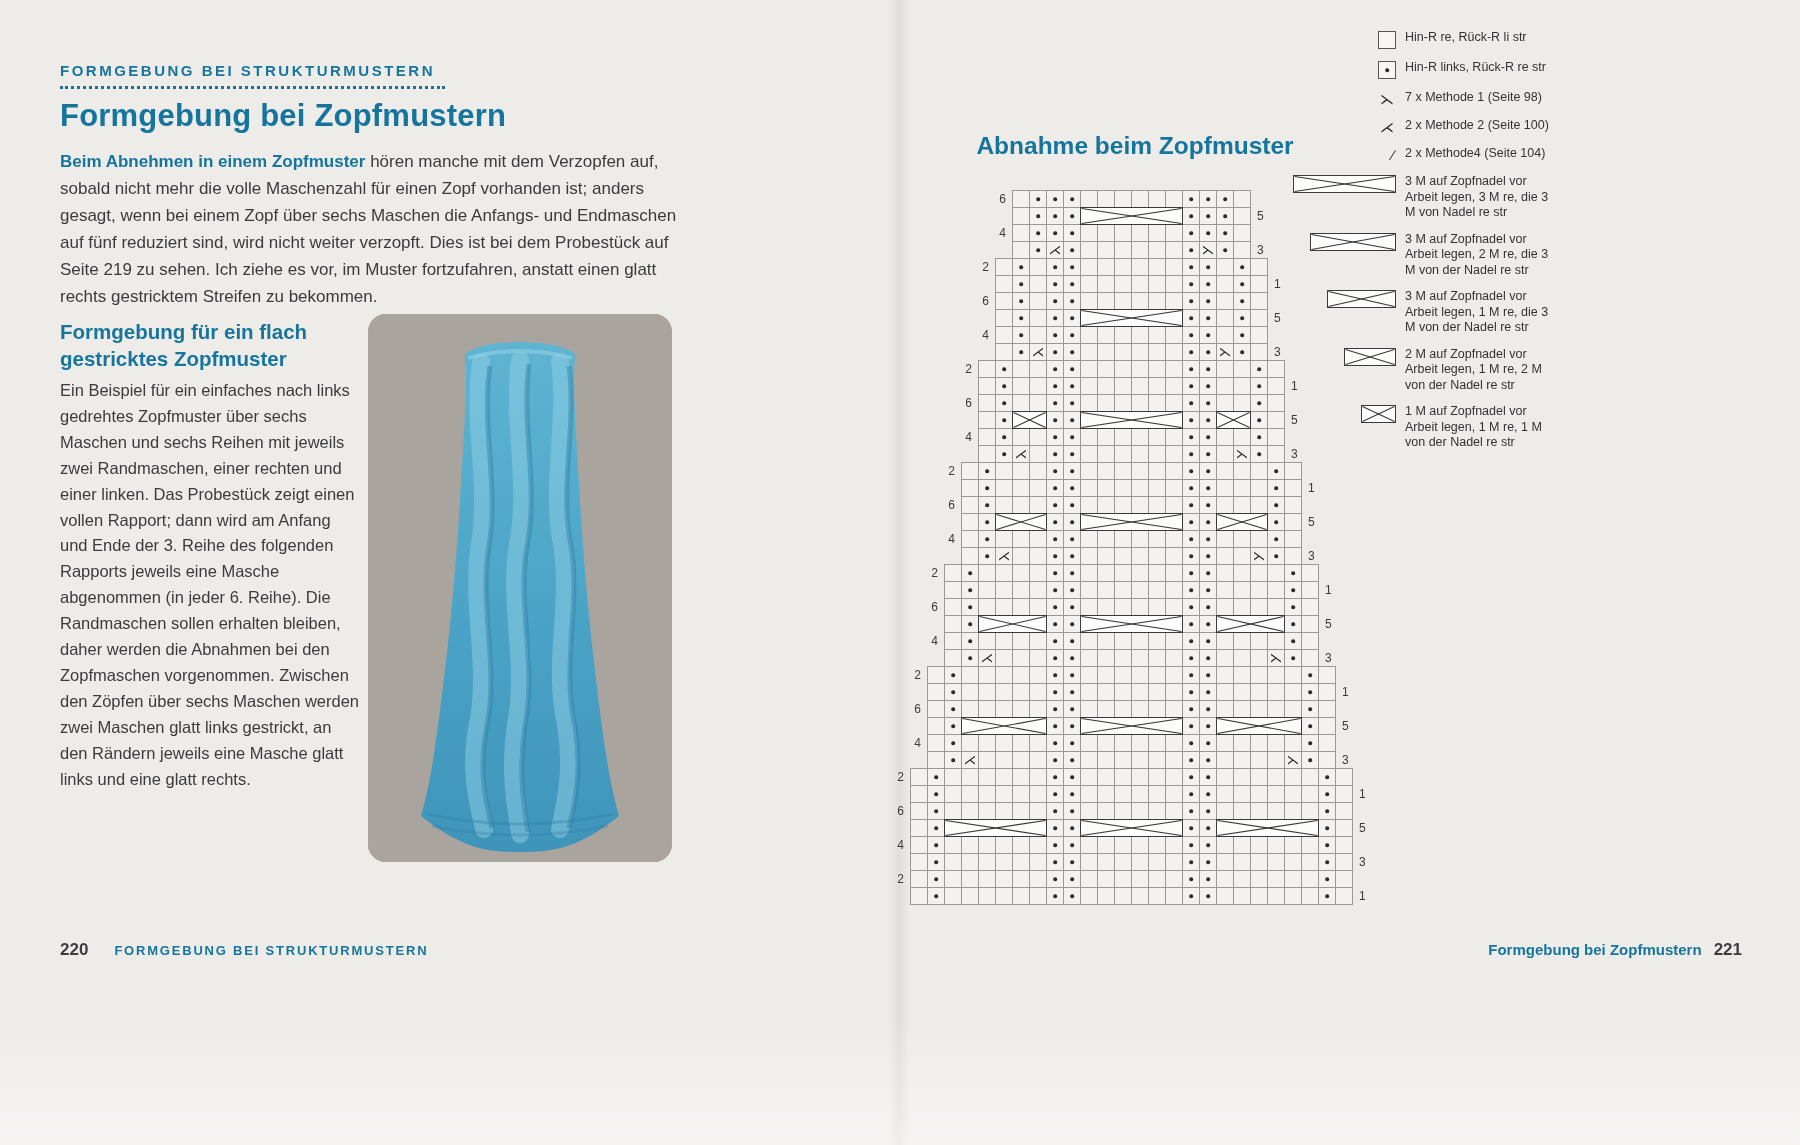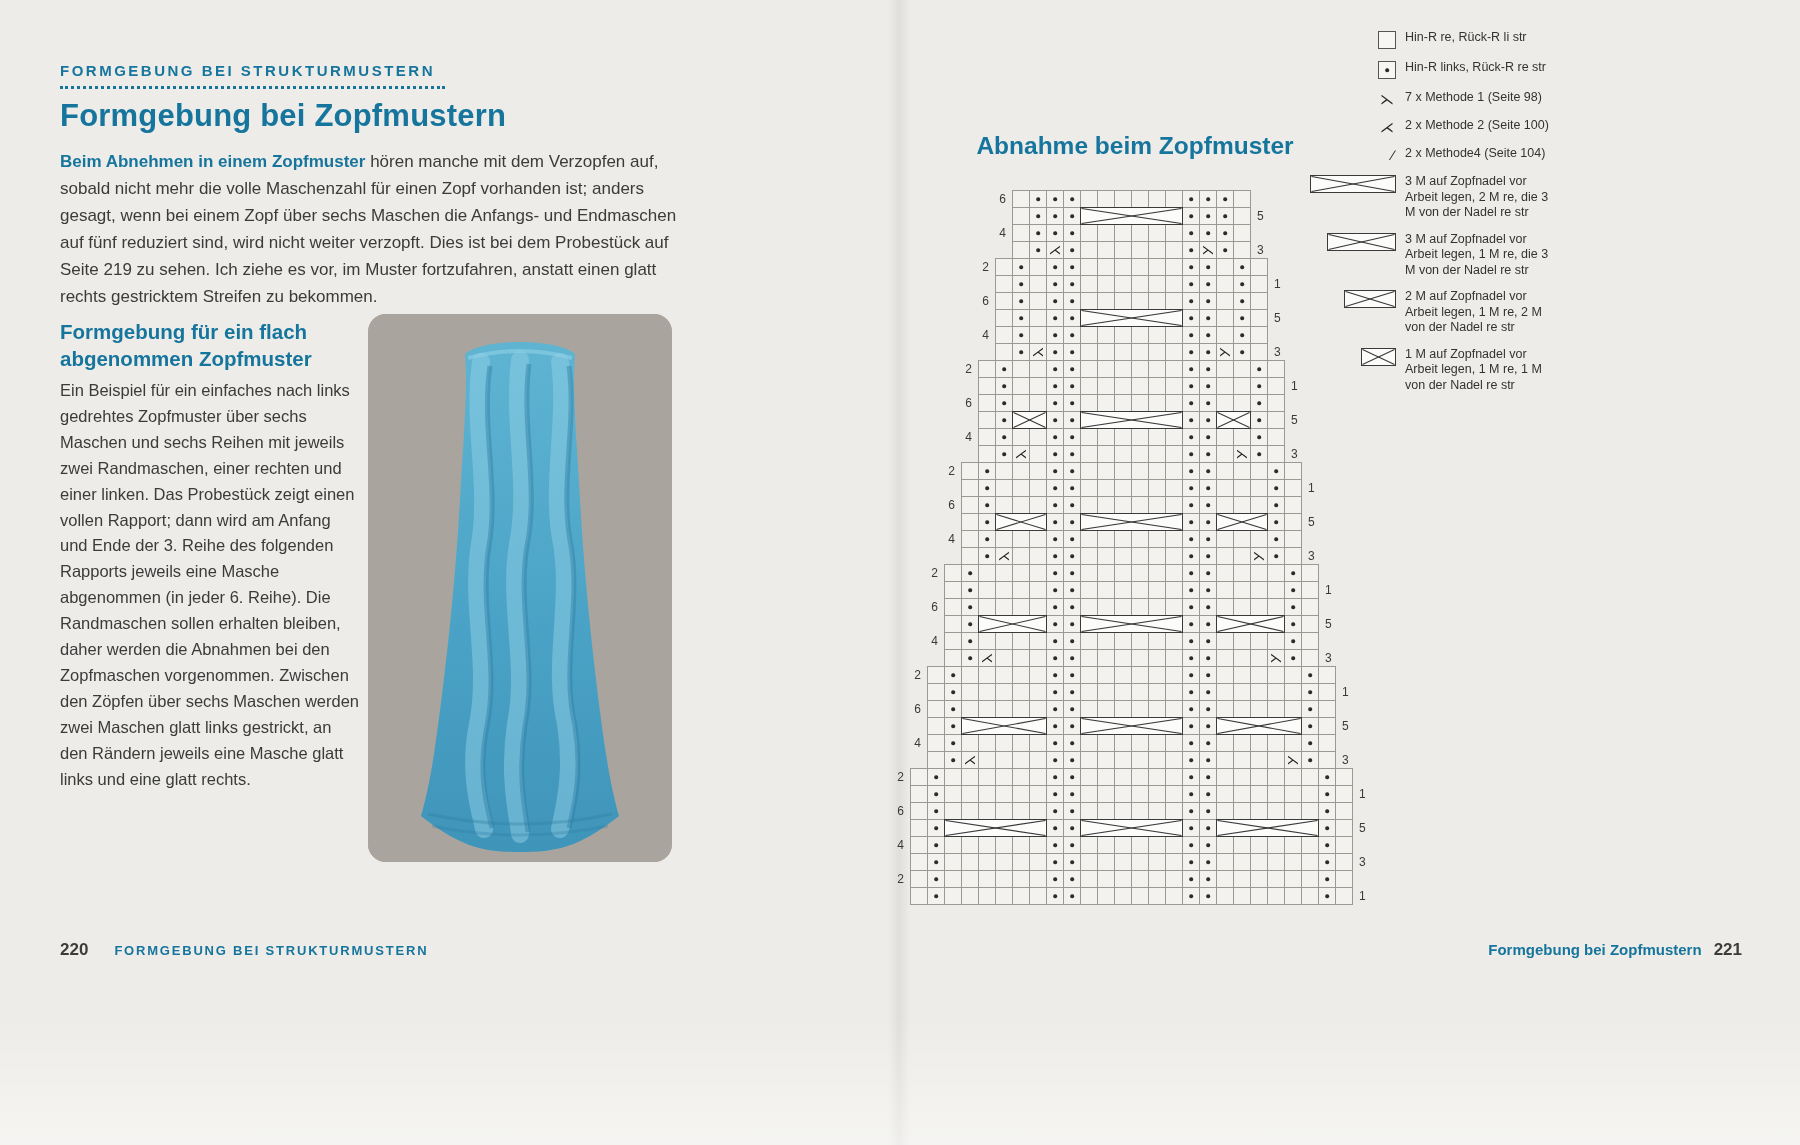--- a/index.html
+++ b/index.html
@@ -60,21 +60,21 @@
 <div class="page">
 
   <div class="gutter"></div>
 
   <div class="kicker">FORMGEBUNG BEI STRUKTURMUSTERN</div>
 
   <h1 class="title">Formgebung bei Zopfmustern</h1>
 
   <p class="intro"><span class="lead">Beim Abnehmen in einem Zopfmuster</span><span> hören manche mit dem Verzopfen auf, sobald nicht mehr die volle Maschenzahl für einen Zopf vorhanden ist; anders gesagt, wenn bei einem Zopf über sechs Maschen die Anfangs- und Endmaschen auf fünf reduziert sind, wird nicht weiter verzopft. Dies ist bei dem Probestück auf Seite 219 zu sehen. Ich ziehe es vor, im Muster fortzufahren, anstatt einen glatt rechts gestricktem Streifen zu bekommen.</span></p>
 
-  <h2 class="subhead">Formgebung für ein flach abgenommen Zopfmuster</h2>
+  <h2 class="subhead">Formgebung für ein flach gestricktes Zopfmuster</h2>
 
   <p class="bodycol">Ein Beispiel für ein einfaches nach links gedrehtes Zopfmuster über sechs Maschen und sechs Reihen mit jeweils zwei Randmaschen, einer rechten und einer linken. Das Probestück zeigt einen vollen Rapport; dann wird am Anfang und Ende der 3. Reihe des folgenden Rapports jeweils eine Masche abgenommen (in jeder 6. Reihe). Die Randmaschen sollen erhalten bleiben, daher werden die Abnahmen bei den Zopfmaschen vorgenommen. Zwischen den Zöpfen über sechs Maschen werden zwei Maschen glatt links gestrickt, an den Rändern jeweils eine Masche glatt links und eine glatt rechts.</p>
 
   <div class="photo">
     <svg viewBox="0 0 304 548" width="304" height="548" xmlns="http://www.w3.org/2000/svg">
       <defs>
         <linearGradient id="gb" x1="0" y1="0" x2="0" y2="1">
           <stop offset="0" stop-color="#5fb4d2"></stop>
           <stop offset="0.55" stop-color="#4aa3c6"></stop>
           <stop offset="1" stop-color="#3f94ba"></stop>
@@ -1057,20 +1057,29 @@
         <div class="legend-text">2 x Methode 2 (Seite 100)</div>
       </div>
       <div class="legend-item">
         <div class="legend-icon">
           <div class="lg-glyph">∕</div>
         </div>
         <div class="legend-text">2 x Methode4 (Seite 104)</div>
       </div>
       <div class="legend-item">
         <div class="legend-icon">
+          <div class="lg-cable" style="width: 103px;"><svg width="101" height="16" viewBox="0 0 101 16">
+              <line x1="0.5" y1="15.5" x2="100.5" y2="0.5" stroke="#3a3a3a" stroke-width="1.1"></line>
+              <line x1="0.5" y1="0.5" x2="100.5" y2="15.5" stroke="#3a3a3a" stroke-width="1.1"></line>
+            </svg></div>
+        </div>
+        <div class="legend-text">3 M auf Zopfnadel vor Arbeit legen, 3 M re, die 3 M von Nadel re str</div>
+      </div>
+      <div class="legend-item">
+        <div class="legend-icon">
           <div class="lg-cable" style="width: 86px;"><svg width="84" height="16" viewBox="0 0 84 16">
               <line x1="0.5" y1="15.5" x2="83.5" y2="0.5" stroke="#3a3a3a" stroke-width="1.1"></line>
               <line x1="0.5" y1="0.5" x2="83.5" y2="15.5" stroke="#3a3a3a" stroke-width="1.1"></line>
             </svg></div>
         </div>
         <div class="legend-text">3 M auf Zopfnadel vor Arbeit legen, 2 M re, die 3 M von der Nadel re str</div>
       </div>
       <div class="legend-item">
         <div class="legend-icon">
           <div class="lg-cable" style="width: 69px;"><svg width="67" height="16" viewBox="0 0 67 16">

